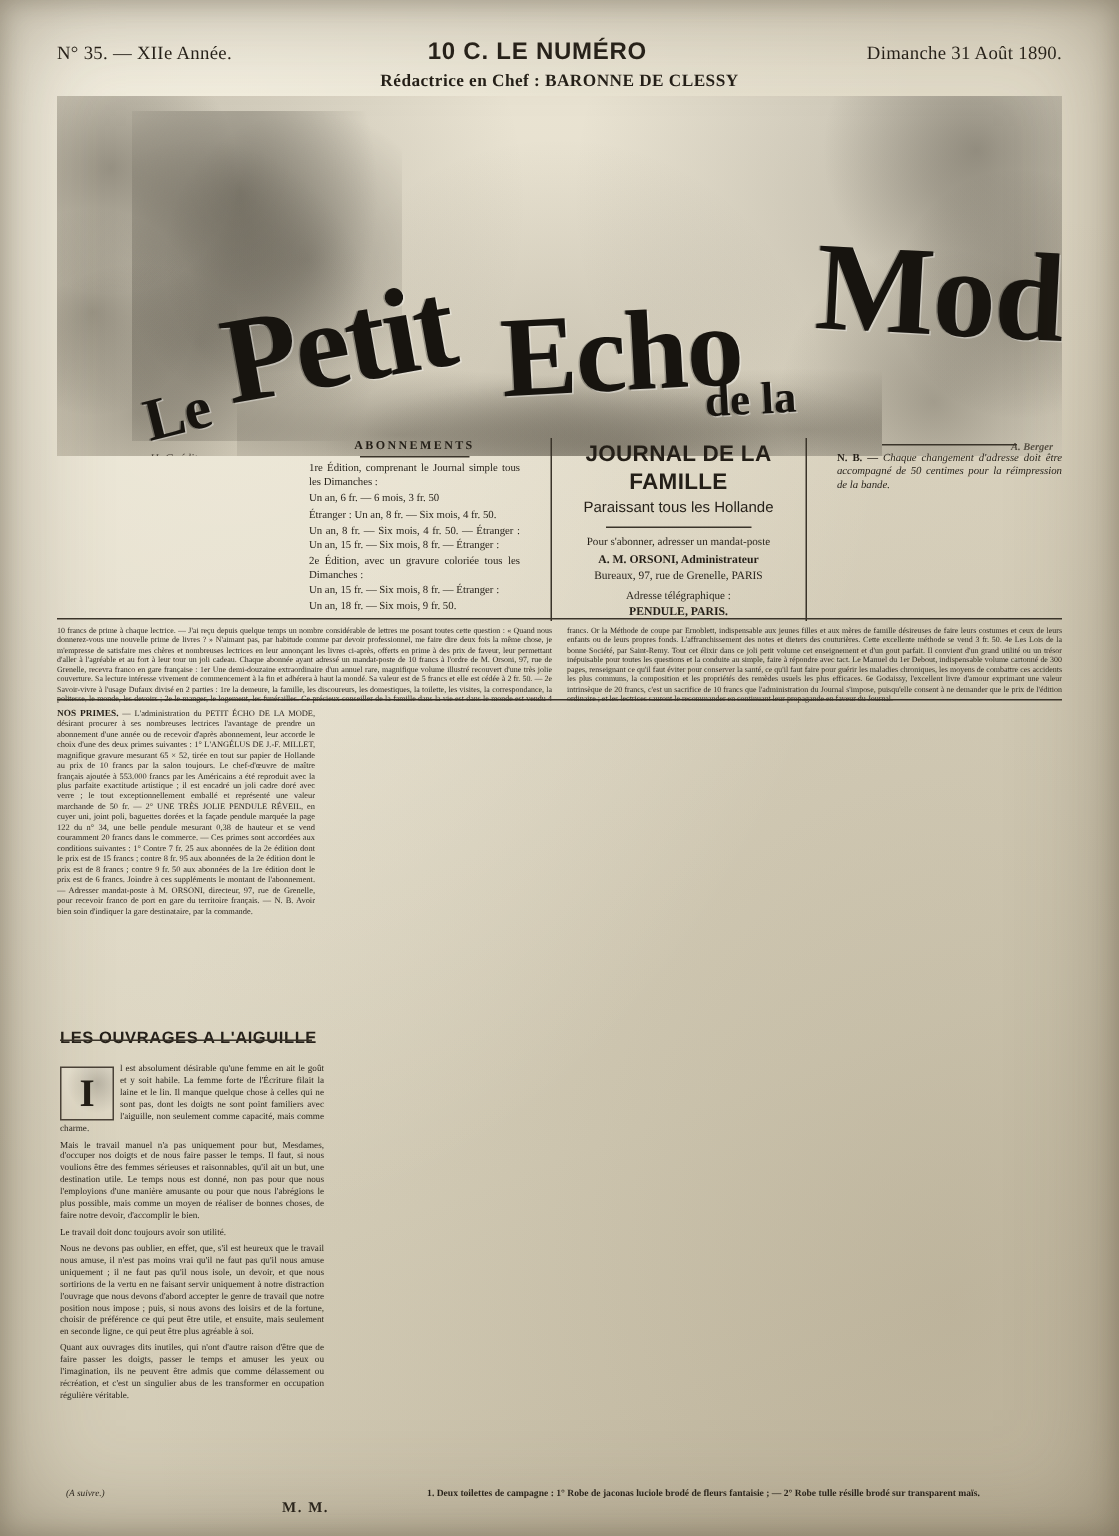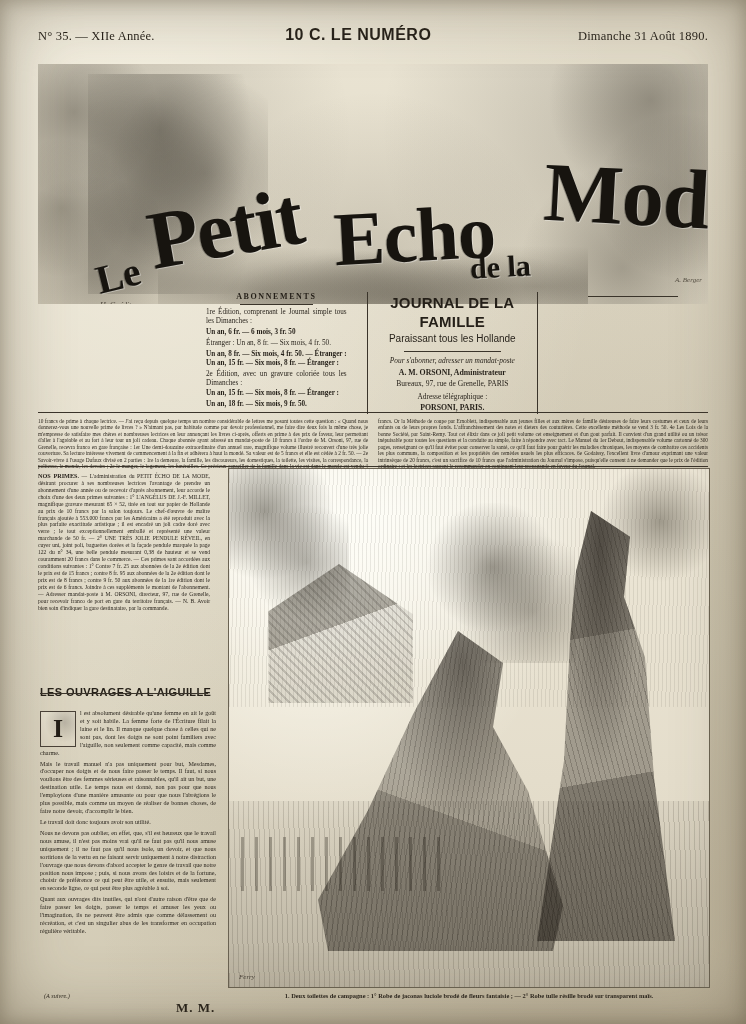--- a/index.html
+++ b/index.html
@@ -126,22 +126,22 @@
     background:
       radial-gradient(ellipse at 25% 80%, rgba(45,40,30,0.32), rgba(45,40,30,0) 55%),
       radial-gradient(ellipse at 60% 90%, rgba(45,40,30,0.28), rgba(45,40,30,0) 55%),
       radial-gradient(ellipse at 88% 75%, rgba(45,40,30,0.26), rgba(45,40,30,0) 55%);
   }
   .mh-sign {
     position: absolute; left: 62px; bottom: -6px;
     font-size: 8px; font-style: italic; color: #3a3329; opacity: 0.85;
   }
   .mh-sign-r {
-    position: absolute; right: 6px; bottom: 20px;
-    font-size: 7px; font-style: italic; color: #3a3329; opacity: 0.8;
+    position: absolute; right: 6px; bottom: 2px;
+    font-size: 7px; font-style: italic; color: #3a3329; opacity: 0.8; font-weight: bold;
   }
 
   
   .infoband {
     position: absolute;
     left: 168px;
     top: 272px;
     width: 502px;
     display: flex;
     gap: 20px;
@@ -170,28 +170,28 @@
     font-weight: bold;
     font-size: 15px;
     letter-spacing: 0.2px;
     margin: 1px 0 0 0;
   }
   .ib-mid .par {
     font-family: "Liberation Sans", sans-serif;
     font-size: 10px;
     margin: 2px 0 5px 0;
   }
-  .ib-mid .small-i { font-style: italic; font-size: 7.4px; margin: 4px 0 2px 0; }
+  .ib-mid .small-i { font-size: 7.4px; margin: 4px 0 2px 0; }
   .ib-mid .addr { font-size: 7.8px; font-weight: bold; margin: 1px 0; }
   .ib-mid .addr2 { font-size: 7.6px; margin: 1px 0; }
   .ib-mid .tel { font-size: 7.4px; margin-top: 4px; }
   .ib-right p { margin: 0 0 4px 0; text-align: justify; }
   .ib-right .nb { font-style: normal; font-weight: bold; }
   .ib-sep { height: 1px; background: #3a342a; width: 60%; margin: 4px auto; }
-  .bold { font-weight: bold; }
+  .bold { font-weight: normal; }
 
   
   .notice {
     position: absolute;
     left: 0;
     top: 398px;
     width: 670px;
     font-size: 5.3px;
     line-height: 1.22;
     text-align: justify;
@@ -252,22 +252,22 @@
     font-weight: bold;
     line-height: 34px;
     text-align: center;
     color: #221d16;
   }
   .suivre {
     position: absolute; left: 6px; top: 972px;
     font-size: 6.2px; font-style: italic;
   }
   .initials {
-    position: absolute; left: 138px; top: 980px;
-    font-size: 13px; font-weight: bold; letter-spacing: 1px;
+    position: absolute; left: 150px; top: 980px;
+    font-size: 10px; font-weight: bold; letter-spacing: 1px;
   }
 
   
   .engraving {
     position: absolute;
     left: 190px;
     top: 448px;
     width: 480px;
     height: 518px;
     border: 1px solid #6a6252;
@@ -354,20 +354,21 @@
 
 <div class="page">
   <div class="paper"></div>
   <div class="sheet">
 
     <div class="topline">
       <div class="issue">N° 35. — XIIe Année.</div>
       <div class="price">10 C. LE NUMÉRO</div>
       <div class="date">Dimanche 31 Août 1890.</div>
     </div>
+    <div class="subline">Rédactrice en Chef : BARONNE DE CLESSY</div>
 
     <div class="masthead">
       <div class="bg"></div>
       <div class="mh-foliage-l"></div>
       <div class="mh-foliage-r"></div>
       <div class="mh-figures"></div>
       <div class="mh-bottom"></div>
       <div class="title-word w-le">Le</div>
       <div class="title-word w-petit">Petit</div>
       <div class="title-word w-echo">Echo</div>
@@ -391,25 +392,27 @@
       </div>
 
       <div class="ib-col ib-mid">
         <div class="jf">JOURNAL DE LA FAMILLE</div>
         <div class="par">Paraissant tous les Hollande</div>
         <div class="ib-sep"></div>
         <div class="small-i">Pour s'abonner, adresser un mandat-poste</div>
         <div class="addr">A. M. ORSONI, Administrateur</div>
         <div class="addr2">Bureaux, 97, rue de Grenelle, PARIS</div>
         <div class="tel">Adresse télégraphique :</div>
-        <div class="addr">PORSONI, PARIS.</div>
+        <div class="addr">PENDULE, PARIS.</div>
       </div>
 
       <div class="ib-col ib-right">
         <div class="ib-sep"></div>
+        <p><span class="nb">N. B. —</span>
+           <span>Chaque changement d'adresse doit être accompagné de 50 centimes pour la réimpression de la bande.</span></p>
       </div>
     </div>
 
     <div class="hr-thin" style="top:392px"></div>
 
     <div class="notice">10 francs de prime à chaque lectrice. — J'ai reçu depuis quelque temps un nombre considérable de lettres me posant toutes cette question : « Quand nous donnerez-vous une nouvelle prime de livres ? » N'aimant pas, par habitude comme par devoir professionnel, me faire dire deux fois la même chose, je m'empresse de satisfaire mes chères et nombreuses lectrices en leur annonçant les livres ci-après, offerts en prime à des prix de faveur, leur permettant d'aller à l'agréable et au fort à leur tour un joli cadeau. Chaque abonnée ayant adressé un mandat-poste de 10 francs à l'ordre de M. Orsoni, 97, rue de Grenelle, recevra franco en gare française : 1er Une demi-douzaine extraordinaire d'un annuel rare, magnifique volume illustré recouvert d'une très jolie couverture. Sa lecture intéresse vivement de commencement à la fin et adhérera à haut la mondé. Sa valeur est de 5 francs et elle est cédée à 2 fr. 50. — 2e Savoir-vivre à l'usage Dufaux divisé en 2 parties : 1re la demeure, la famille, les discoureurs, les domestiques, la toilette, les visites, la correspondance, la politesse, le monde, les devoirs ; 2e le manger, le logement, les funérailles. Ce précieux conseiller de la famille dans la vie est dans le monde est vendu 4 francs. Or la Méthode de coupe par Ernoblett, indispensable aux jeunes filles et aux mères de famille désireuses de faire leurs costumes et ceux de leurs enfants ou de leurs propres fonds. L'affranchissement des notes et dieters des couturières. Cette excellente méthode se vend 3 fr. 50. 4e Les Lois de la bonne Société, par Saint-Remy. Tout cet élixir dans ce joli petit volume cet enseignement et d'un gout parfait. Il convient d'un grand utilité ou un trésor inépuisable pour toutes les questions et la conduite au simple, faire à répondre avec tact. Le Manuel du 1er Debout, indispensable volume cartonné de 300 pages, renseignant ce qu'il faut éviter pour conserver la santé, ce qu'il faut faire pour guérir les maladies chroniques, les moyens de combattre ces accidents les plus communs, la composition et les propriétés des remèdes usuels les plus efficaces. 6e Godaissy, l'excellent livre d'amour exprimant une valeur intrinsèque de 20 francs, c'est un sacrifice de 10 francs que l'administration du Journal s'impose, puisqu'elle consent à ne demander que le prix de l'édition ordinaire ; et les lectrices sauront le recommander en continuant leur propagande en faveur du Journal.</div>
 
     <div class="hr-thin" style="top:446px"></div>
 
     <div class="leftcol">
@@ -425,30 +428,18 @@
         <span>l est absolument désirable qu'une femme en ait le goût et y soit habile. La femme forte de l'Écriture filait la laine et le lin. Il manque quelque chose à celles qui ne sont pas, dont les doigts ne sont point familiers avec l'aiguille, non seulement comme capacité, mais comme charme.</span>
       </p>
       <p>Mais le travail manuel n'a pas uniquement pour but, Mesdames, d'occuper nos doigts et de nous faire passer le temps. Il faut, si nous voulions être des femmes sérieuses et raisonnables, qu'il ait un but, une destination utile. Le temps nous est donné, non pas pour que nous l'employions d'une manière amusante ou pour que nous l'abrégions le plus possible, mais comme un moyen de réaliser de bonnes choses, de faire notre devoir, d'accomplir le bien.</p>
       <p>Le travail doit donc toujours avoir son utilité.</p>
       <p>Nous ne devons pas oublier, en effet, que, s'il est heureux que le travail nous amuse, il n'est pas moins vrai qu'il ne faut pas qu'il nous amuse uniquement ; il ne faut pas qu'il nous isole, un devoir, et que nous sortirions de la vertu en ne faisant servir uniquement à notre distraction l'ouvrage que nous devons d'abord accepter le genre de travail que notre position nous impose ; puis, si nous avons des loisirs et de la fortune, choisir de préférence ce qui peut être utile, et ensuite, mais seulement en seconde ligne, ce qui peut être plus agréable à soi.</p>
       <p>Quant aux ouvrages dits inutiles, qui n'ont d'autre raison d'être que de faire passer les doigts, passer le temps et amuser les yeux ou l'imagination, ils ne peuvent être admis que comme délassement ou récréation, et c'est un singulier abus de les transformer en occupation régulière véritable.</p>
     </div>
     <div class="suivre">(A suivre.)</div>
     <div class="initials">M. M.</div>
 
-    <div class="engraving">
-      <div class="eng-sky"></div>
-      <div class="eng-tree-l"></div>
-      <div class="eng-bush-c"></div>
-      <div class="eng-bush-r"></div>
-      <div class="eng-cottage"></div>
-      <div class="eng-ground"></div>
-      <div class="eng-fence"></div>
-      <div class="fig-standing"></div>
-      <div class="fig-seated"></div>
-      <div class="eng-sign">Ferry</div>
-    </div>
 
     <div class="caption">1. Deux toilettes de campagne : 1° Robe de jaconas luciole brodé de fleurs fantaisie ; — 2° Robe tulle résille brodé sur transparent maïs.</div>
 
   </div>
   <div class="vignette"></div>
 </div>
 
 </body></html>

